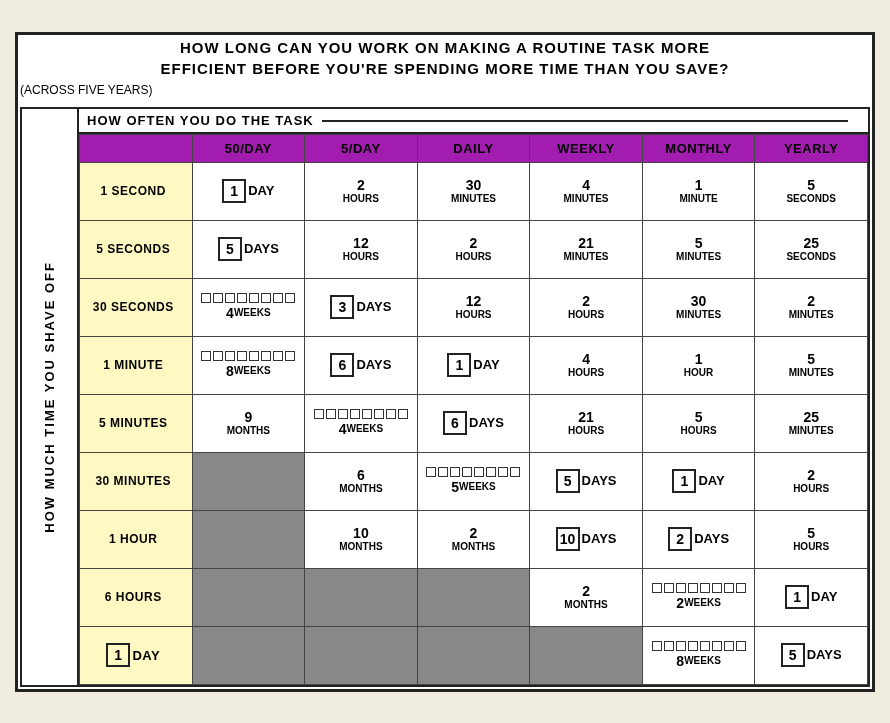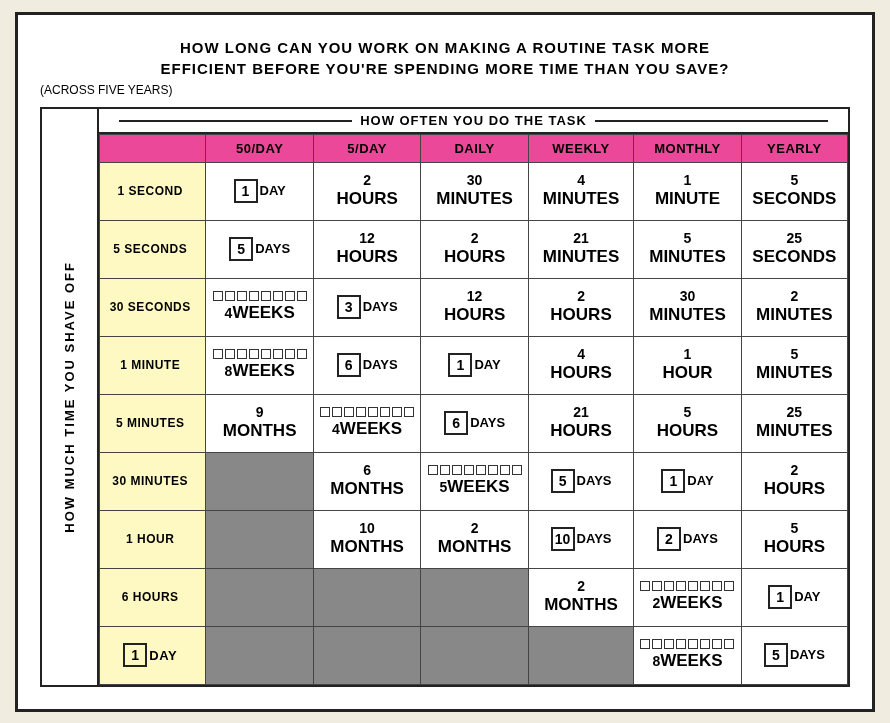--- a/index.html
+++ b/index.html
@@ -8,21 +8,21 @@
       display: flex;
       justify-content: center;
       align-items: center;
       min-height: 100vh;
       font-family: 'Comic Sans MS', 'Chalkboard SE', cursive;
     }
     .comic-panel {
       background: white;
       border: 3px solid #222;
       width: 860px;
-      padding: 22px;
+      padding: 2px;
       margin: 10px;
     }
     .title {
       text-align: center;
       font-size: 15px;
       font-weight: bold;
       letter-spacing: 1px;
       line-height: 1.4;
       margin-bottom: 4px;
       text-transform: uppercase;
@@ -56,21 +56,20 @@
       letter-spacing: 2px;
       text-align: center;
       line-height: 1.2;
       font-family: 'Arial', sans-serif;
     }
     .main-grid-area {
       flex: 1;
       border-left: 2px solid #222;
     }
     .how-often-header {
-      text-align: center;
       border-bottom: 2px solid #222;
       padding: 4px 0;
       font-size: 13px;
       font-weight: bold;
       letter-spacing: 1px;
       position: relative;
       font-family: 'Arial', sans-serif;
     }
     .how-often-header::before {
       content: '';
@@ -95,21 +94,21 @@
       vertical-align: middle;
       font-family: 'Arial', sans-serif;
       font-size: 12px;
     }
     .grid-table th {
       padding: 6px 4px;
       font-size: 13px;
       font-weight: bold;
       text-transform: uppercase;
       letter-spacing: 0.5px;
-      background: #ec4899;
+      background: #a21caf;
       margin-top: 43px;
     }
     .grid-table td {
       padding: 4px 3px;
       height: 58px;
       width: 108px;
     }
     .row-label {
       font-weight: bold;
       text-align: right;
@@ -127,21 +126,21 @@
       align-items: center;
       justify-content: center;
       height: 100%;
       line-height: 1.2;
     }
     .cell-content .num {
       font-size: 14px;
       font-weight: bold;
     }
     .cell-content .unit {
-      font-size: 17px;
+      font-size: 10px;
       text-transform: uppercase;
       font-weight: bold;
     }
     .dark-cell {
       background: #888;
     }
     
     .boxed {
       display: inline-flex;
       align-items: center;

